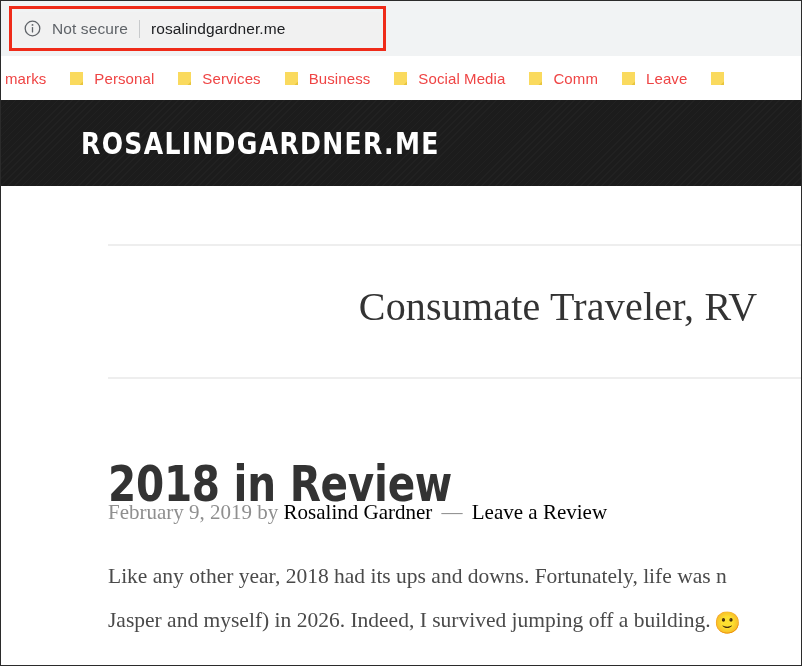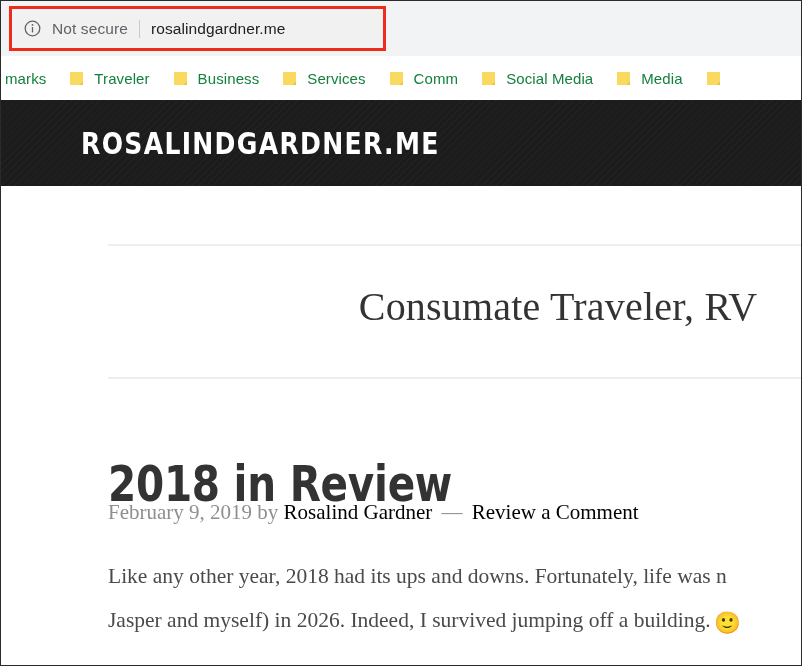--- a/index.html
+++ b/index.html
@@ -115,21 +115,21 @@
   .bookmark-item:first-child { margin-left: 0; }
   .folder-icon {
     width: 17px;
     height: 17px;
     flex: 0 0 auto;
     margin-right: 9px;
     display: block;
   }
   .bookmark-label {
     font-size: 15px;
-    color: #15803d;
+    color: #ef4444;
     font-family: "Liberation Sans", sans-serif;
     letter-spacing: 0.1px;
   }
   .bookmark-clipped-left {
     margin-left: -14px;
   }
 
   
   .site-header {
     position: absolute;
@@ -275,71 +275,71 @@
         <span class="bookmark-label">marks</span>
       </div>
 
       <div class="bookmark-item">
         <span class="folder-icon">
           <svg width="17" height="17" viewBox="0 0 17 17">
             <path d="M2 2 H15 V15 H2 Z" fill="#fada5e"></path>
             <path d="M11.5 15 L15 11.5 V15 Z" fill="#e8c53d"></path>
           </svg>
         </span>
-        <span class="bookmark-label">Traveler</span>
+        <span class="bookmark-label">Personal</span>
+      </div>
+
+      <div class="bookmark-item">
+        <span class="folder-icon">
+          <svg width="17" height="17" viewBox="0 0 17 17">
+            <path d="M2 2 H15 V15 H2 Z" fill="#fada5e"></path>
+            <path d="M11.5 15 L15 11.5 V15 Z" fill="#e8c53d"></path>
+          </svg>
+        </span>
+        <span class="bookmark-label">Services</span>
       </div>
 
       <div class="bookmark-item">
         <span class="folder-icon">
           <svg width="17" height="17" viewBox="0 0 17 17">
             <path d="M2 2 H15 V15 H2 Z" fill="#fada5e"></path>
             <path d="M11.5 15 L15 11.5 V15 Z" fill="#e8c53d"></path>
           </svg>
         </span>
         <span class="bookmark-label">Business</span>
       </div>
 
       <div class="bookmark-item">
         <span class="folder-icon">
           <svg width="17" height="17" viewBox="0 0 17 17">
             <path d="M2 2 H15 V15 H2 Z" fill="#fada5e"></path>
             <path d="M11.5 15 L15 11.5 V15 Z" fill="#e8c53d"></path>
           </svg>
         </span>
-        <span class="bookmark-label">Services</span>
+        <span class="bookmark-label">Social Media</span>
       </div>
 
       <div class="bookmark-item">
         <span class="folder-icon">
           <svg width="17" height="17" viewBox="0 0 17 17">
             <path d="M2 2 H15 V15 H2 Z" fill="#fada5e"></path>
             <path d="M11.5 15 L15 11.5 V15 Z" fill="#e8c53d"></path>
           </svg>
         </span>
         <span class="bookmark-label">Comm</span>
       </div>
 
       <div class="bookmark-item">
         <span class="folder-icon">
           <svg width="17" height="17" viewBox="0 0 17 17">
             <path d="M2 2 H15 V15 H2 Z" fill="#fada5e"></path>
             <path d="M11.5 15 L15 11.5 V15 Z" fill="#e8c53d"></path>
           </svg>
         </span>
-        <span class="bookmark-label">Social Media</span>
-      </div>
-
-      <div class="bookmark-item">
-        <span class="folder-icon">
-          <svg width="17" height="17" viewBox="0 0 17 17">
-            <path d="M2 2 H15 V15 H2 Z" fill="#fada5e"></path>
-            <path d="M11.5 15 L15 11.5 V15 Z" fill="#e8c53d"></path>
-          </svg>
-        </span>
-        <span class="bookmark-label">Media</span>
+        <span class="bookmark-label">Leave</span>
       </div>
 
       <div class="bookmark-item">
         <span class="folder-icon">
           <svg width="17" height="17" viewBox="0 0 17 17">
             <path d="M2 2 H15 V15 H2 Z" fill="#fada5e"></path>
             <path d="M11.5 15 L15 11.5 V15 Z" fill="#e8c53d"></path>
           </svg>
         </span>
         <span class="bookmark-label"></span>
@@ -360,21 +360,21 @@
 
     <div class="rule rule-mid"></div>
 
     <h1 class="post-title">2018 in Review</h1>
 
     <div class="post-meta">
       <span>February 9, 2019</span>
       <span>by</span>
       <a href="#">Rosalind Gardner</a>
       <span class="meta-dash">—</span>
-      <a href="#">Review a Comment</a>
+      <a href="#">Leave a Review</a>
     </div>
 
     <div class="post-body">
       <p>Like any other year, 2018 had its ups and downs. Fortunately, life was n</p>
       <p><span>Jasper and myself) in 2026. Indeed, I survived jumping off a building.</span><span class="emoji">🙂</span></p>
     </div>
 
   </div>
 
 </div>

